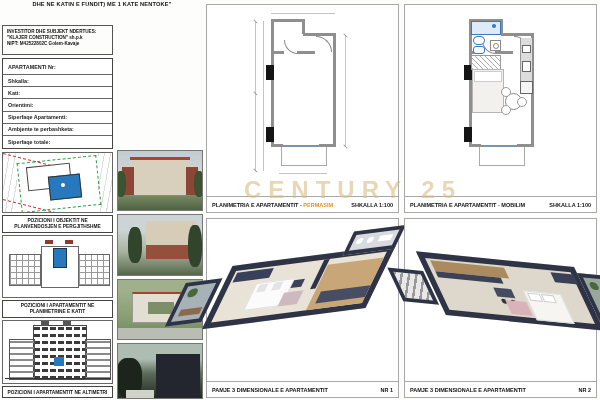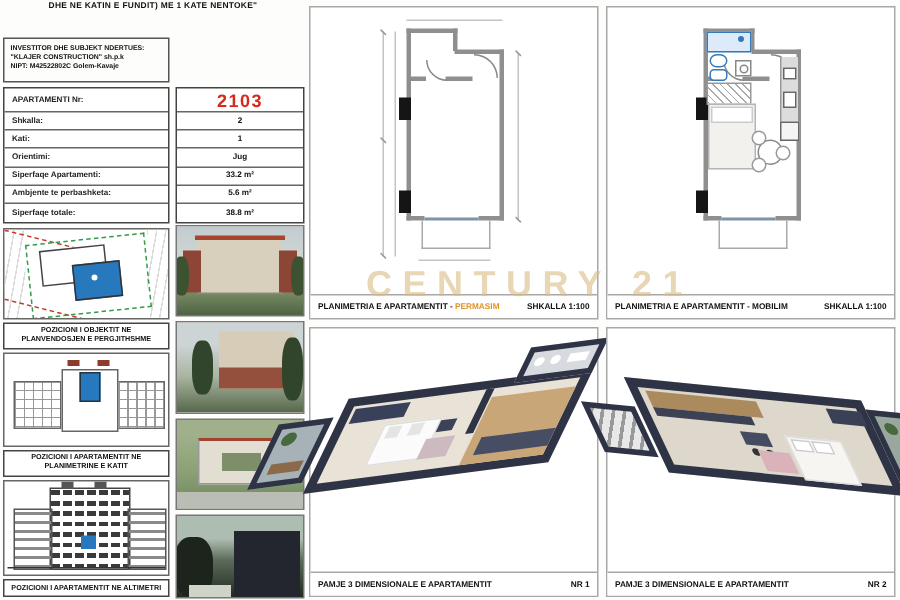--- a/index.html
+++ b/index.html
@@ -78,31 +78,20 @@
   <div class="tbl tbl-l">
     <div class="cell lab row0">APARTAMENTI Nr:</div>
     <div class="cell lab rowN">Shkalla:</div>
     <div class="cell lab rowN">Kati:</div>
     <div class="cell lab rowN">Orientimi:</div>
     <div class="cell lab rowN">Siperfaqe Apartamenti:</div>
     <div class="cell lab rowN">Ambjente te perbashketa:</div>
     <div class="cell lab rowN">Siperfaqe totale:</div>
   </div>
 
-  <div class="tbl tbl-v">
-    <div class="cell val row0">
-        <span class="apt-num">2103</span>
-      </div>
-    <div class="cell val rowN">2</div>
-    <div class="cell val rowN">1</div>
-    <div class="cell val rowN">Jug</div>
-    <div class="cell val rowN">33.2 m²</div>
-    <div class="cell val rowN">5.6 m²</div>
-    <div class="cell val rowN">38.8 m²</div>
-  </div>
 
   <div class="figbox" style="top:152px;height:61px;">
     <div class="abs" style="left:0;top:0;width:14px;height:61px;background:repeating-linear-gradient(100deg,#ddd 0 1px,transparent 1px 6px);"></div>
     <div class="abs" style="right:0;top:0;width:14px;height:61px;background:repeating-linear-gradient(100deg,#ddd 0 1px,transparent 1px 6px);"></div>
     <div class="abs" style="left:-6px;top:6px;width:60px;height:0;border-top:1px dashed #c0392b;transform:rotate(14deg);"></div>
     <div class="abs" style="left:-6px;top:52px;width:60px;height:0;border-top:1px dashed #c0392b;transform:rotate(14deg);"></div>
     <div class="abs" style="left:16px;top:6px;width:78px;height:48px;border:1px dashed #2f9e44;transform:rotate(-6deg);"></div>
     <div class="abs" style="left:24px;top:12px;width:42px;height:22px;background:#fff;border:1px solid #444;transform:rotate(-6deg);"></div>
     <div class="abs" style="left:46px;top:22px;width:30px;height:22px;background:#2878be;border:1px solid #333;transform:rotate(-6deg);"></div>
     <div class="abs" style="left:58px;top:30px;width:4px;height:4px;background:#fff;border-radius:50%;"></div>
@@ -287,15 +276,15 @@
         <div class="abs" style="left:3px;top:4px;width:8px;height:8px;background:#47693c;border-radius:50%;"></div>
 
       </div>
     </div>
     <div class="plabel">
       <span>PAMJE 3 DIMENSIONALE E APARTAMENTIT</span>
       <span>NR 2</span>
     </div>
   </div>
 
-  <div class="watermark">CENTURY 21</div>
+  <div class="watermark">CENTURY 25</div>
 
 </div>
 
 </body></html>

